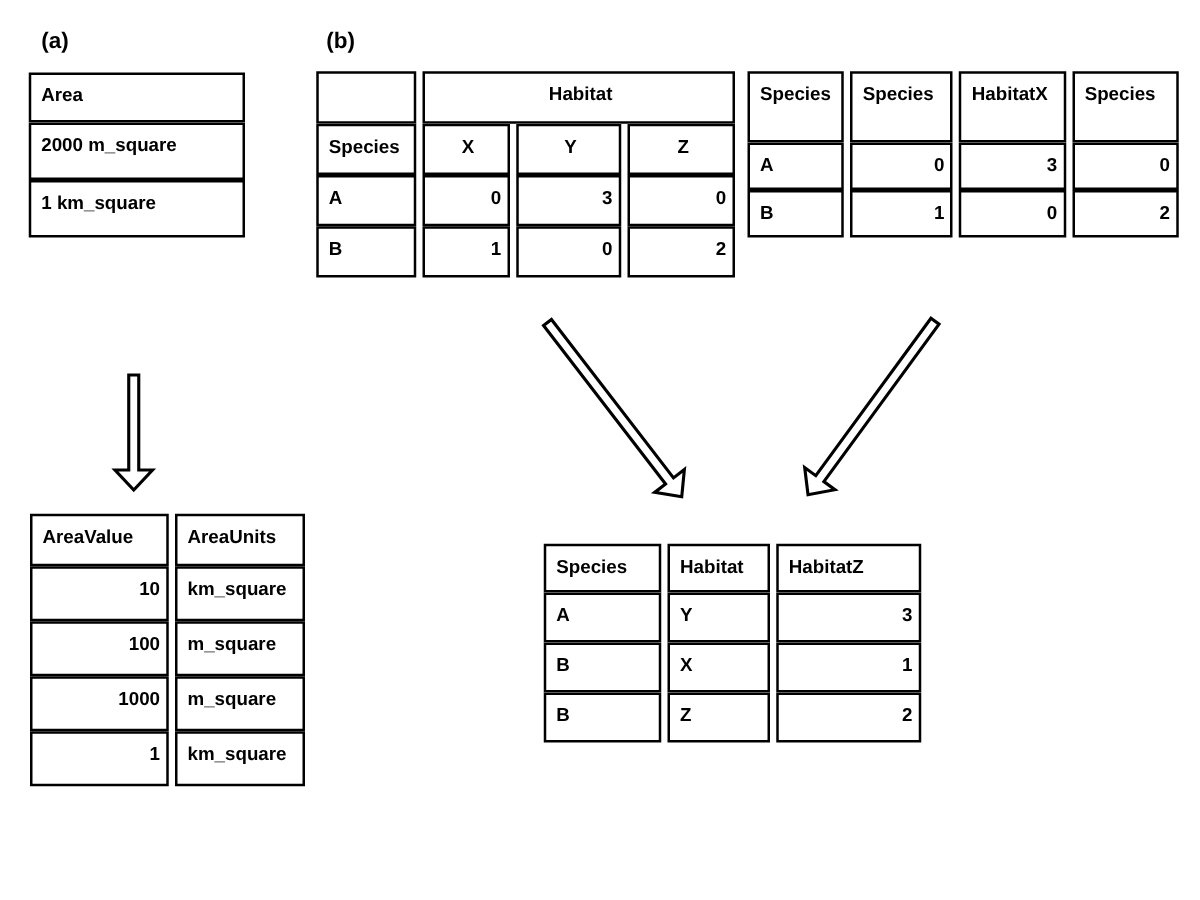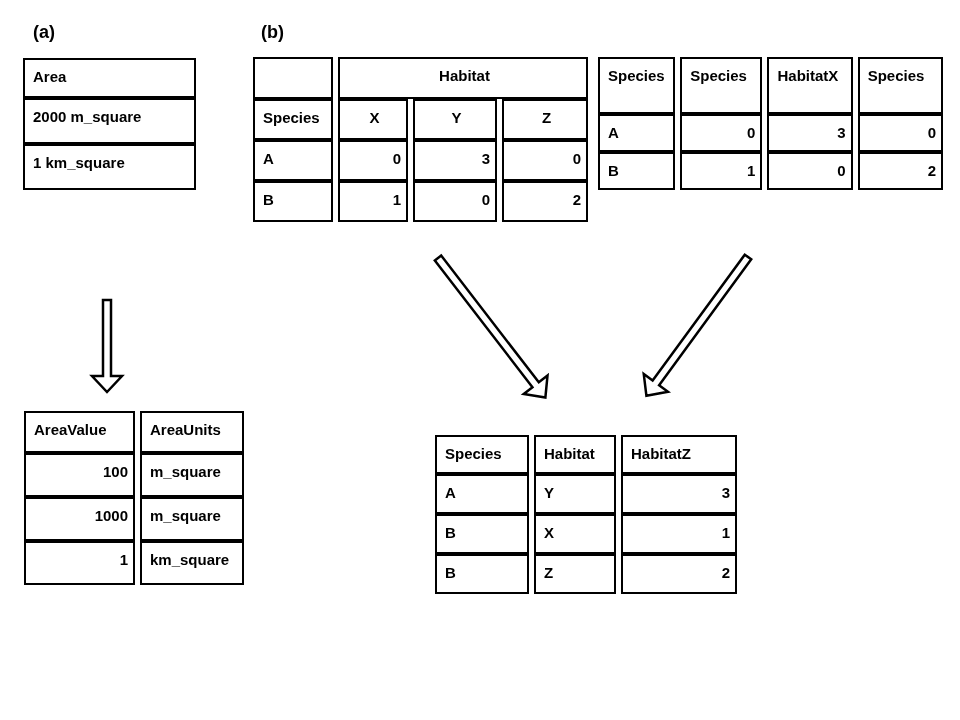--- a/index.html
+++ b/index.html
@@ -70,20 +70,24 @@
     <colgroup>
         <col style="width:111px">
         <col style="width:104px">
       </colgroup>
     <tbody>
         <tr>
       <td>AreaValue</td>
       <td>AreaUnits</td>
     </tr>
     <tr>
+      <td class="num">10</td>
+      <td>km_square</td>
+    </tr>
+    <tr>
       <td class="num">100</td>
       <td>m_square</td>
     </tr>
     <tr>
       <td class="num">1000</td>
       <td>m_square</td>
     </tr>
     <tr>
       <td class="num">1</td>
       <td>km_square</td>

